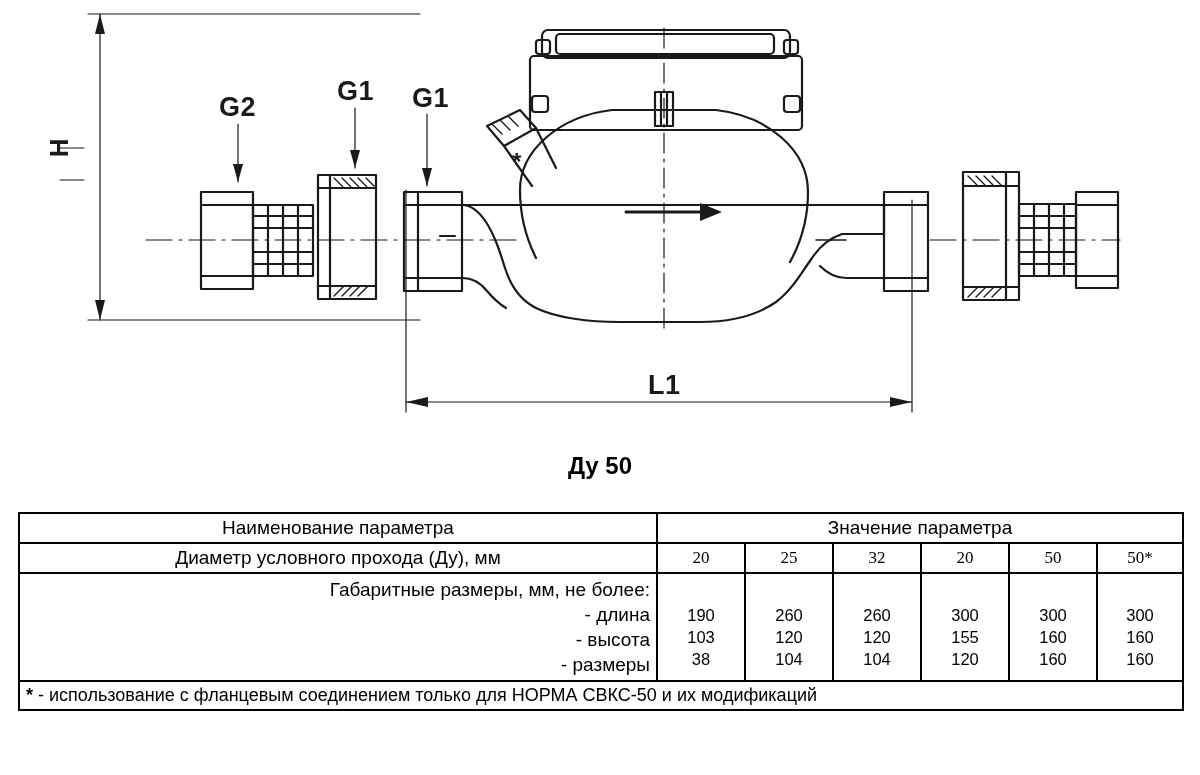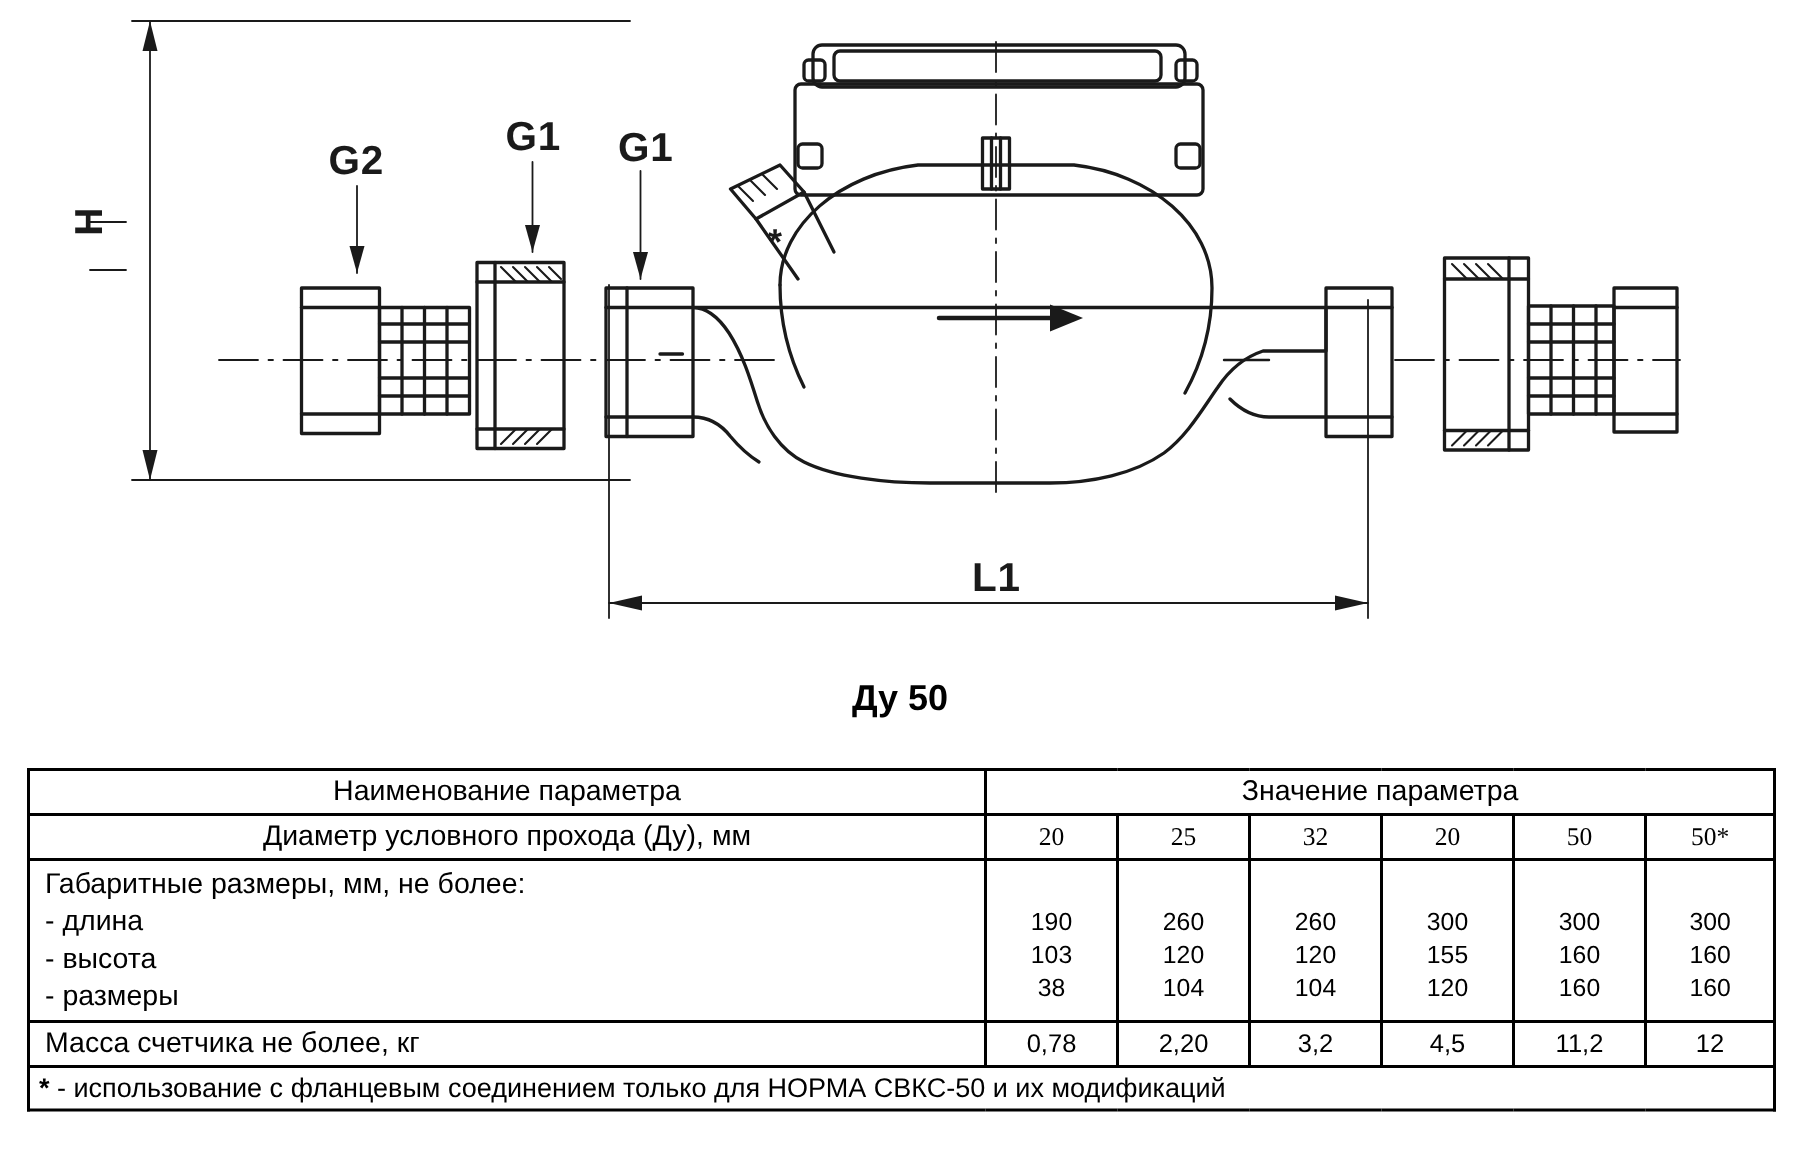--- a/index.html
+++ b/index.html
@@ -85,21 +85,21 @@
     font-weight: 700;
     font-size: 19px;
     padding: 6px 4px;
   }
   .param-name {
     text-align: center;
     font-size: 19px;
     padding: 7px 4px;
   }
   .param-name.left {
-    text-align: left;
+    text-align: right;
     padding-left: 10px;
     margin-top: 16px;
   }
   .val {
     text-align: center;
     font-weight: 700;
     font-size: 17px;
     padding: 6px 2px;
     font-family: Liberation Serif, serif;
   }
@@ -377,29 +377,20 @@
             <div>160</div>
             <div>160</div>
           </td>
           <td class="multi-nums">
             <div>&nbsp;</div>
             <div>300</div>
             <div>160</div>
             <div>160</div>
           </td>
         </tr>
-        <tr>
-          <td class="param-name left">Масса счетчика не более, кг</td>
-          <td class="num">0,78</td>
-          <td class="num">2,20</td>
-          <td class="num">3,2</td>
-          <td class="num">4,5</td>
-          <td class="num">11,2</td>
-          <td class="num">12</td>
-        </tr>
         <tr class="footnote">
           <td colspan="7">
             <span class="star">*</span><span> - использование с фланцевым соединением только для НОРМА СВКС-50 и их модификаций</span>
           </td>
         </tr>
       </tbody>
     </table>
   </div>
 
 </div>

